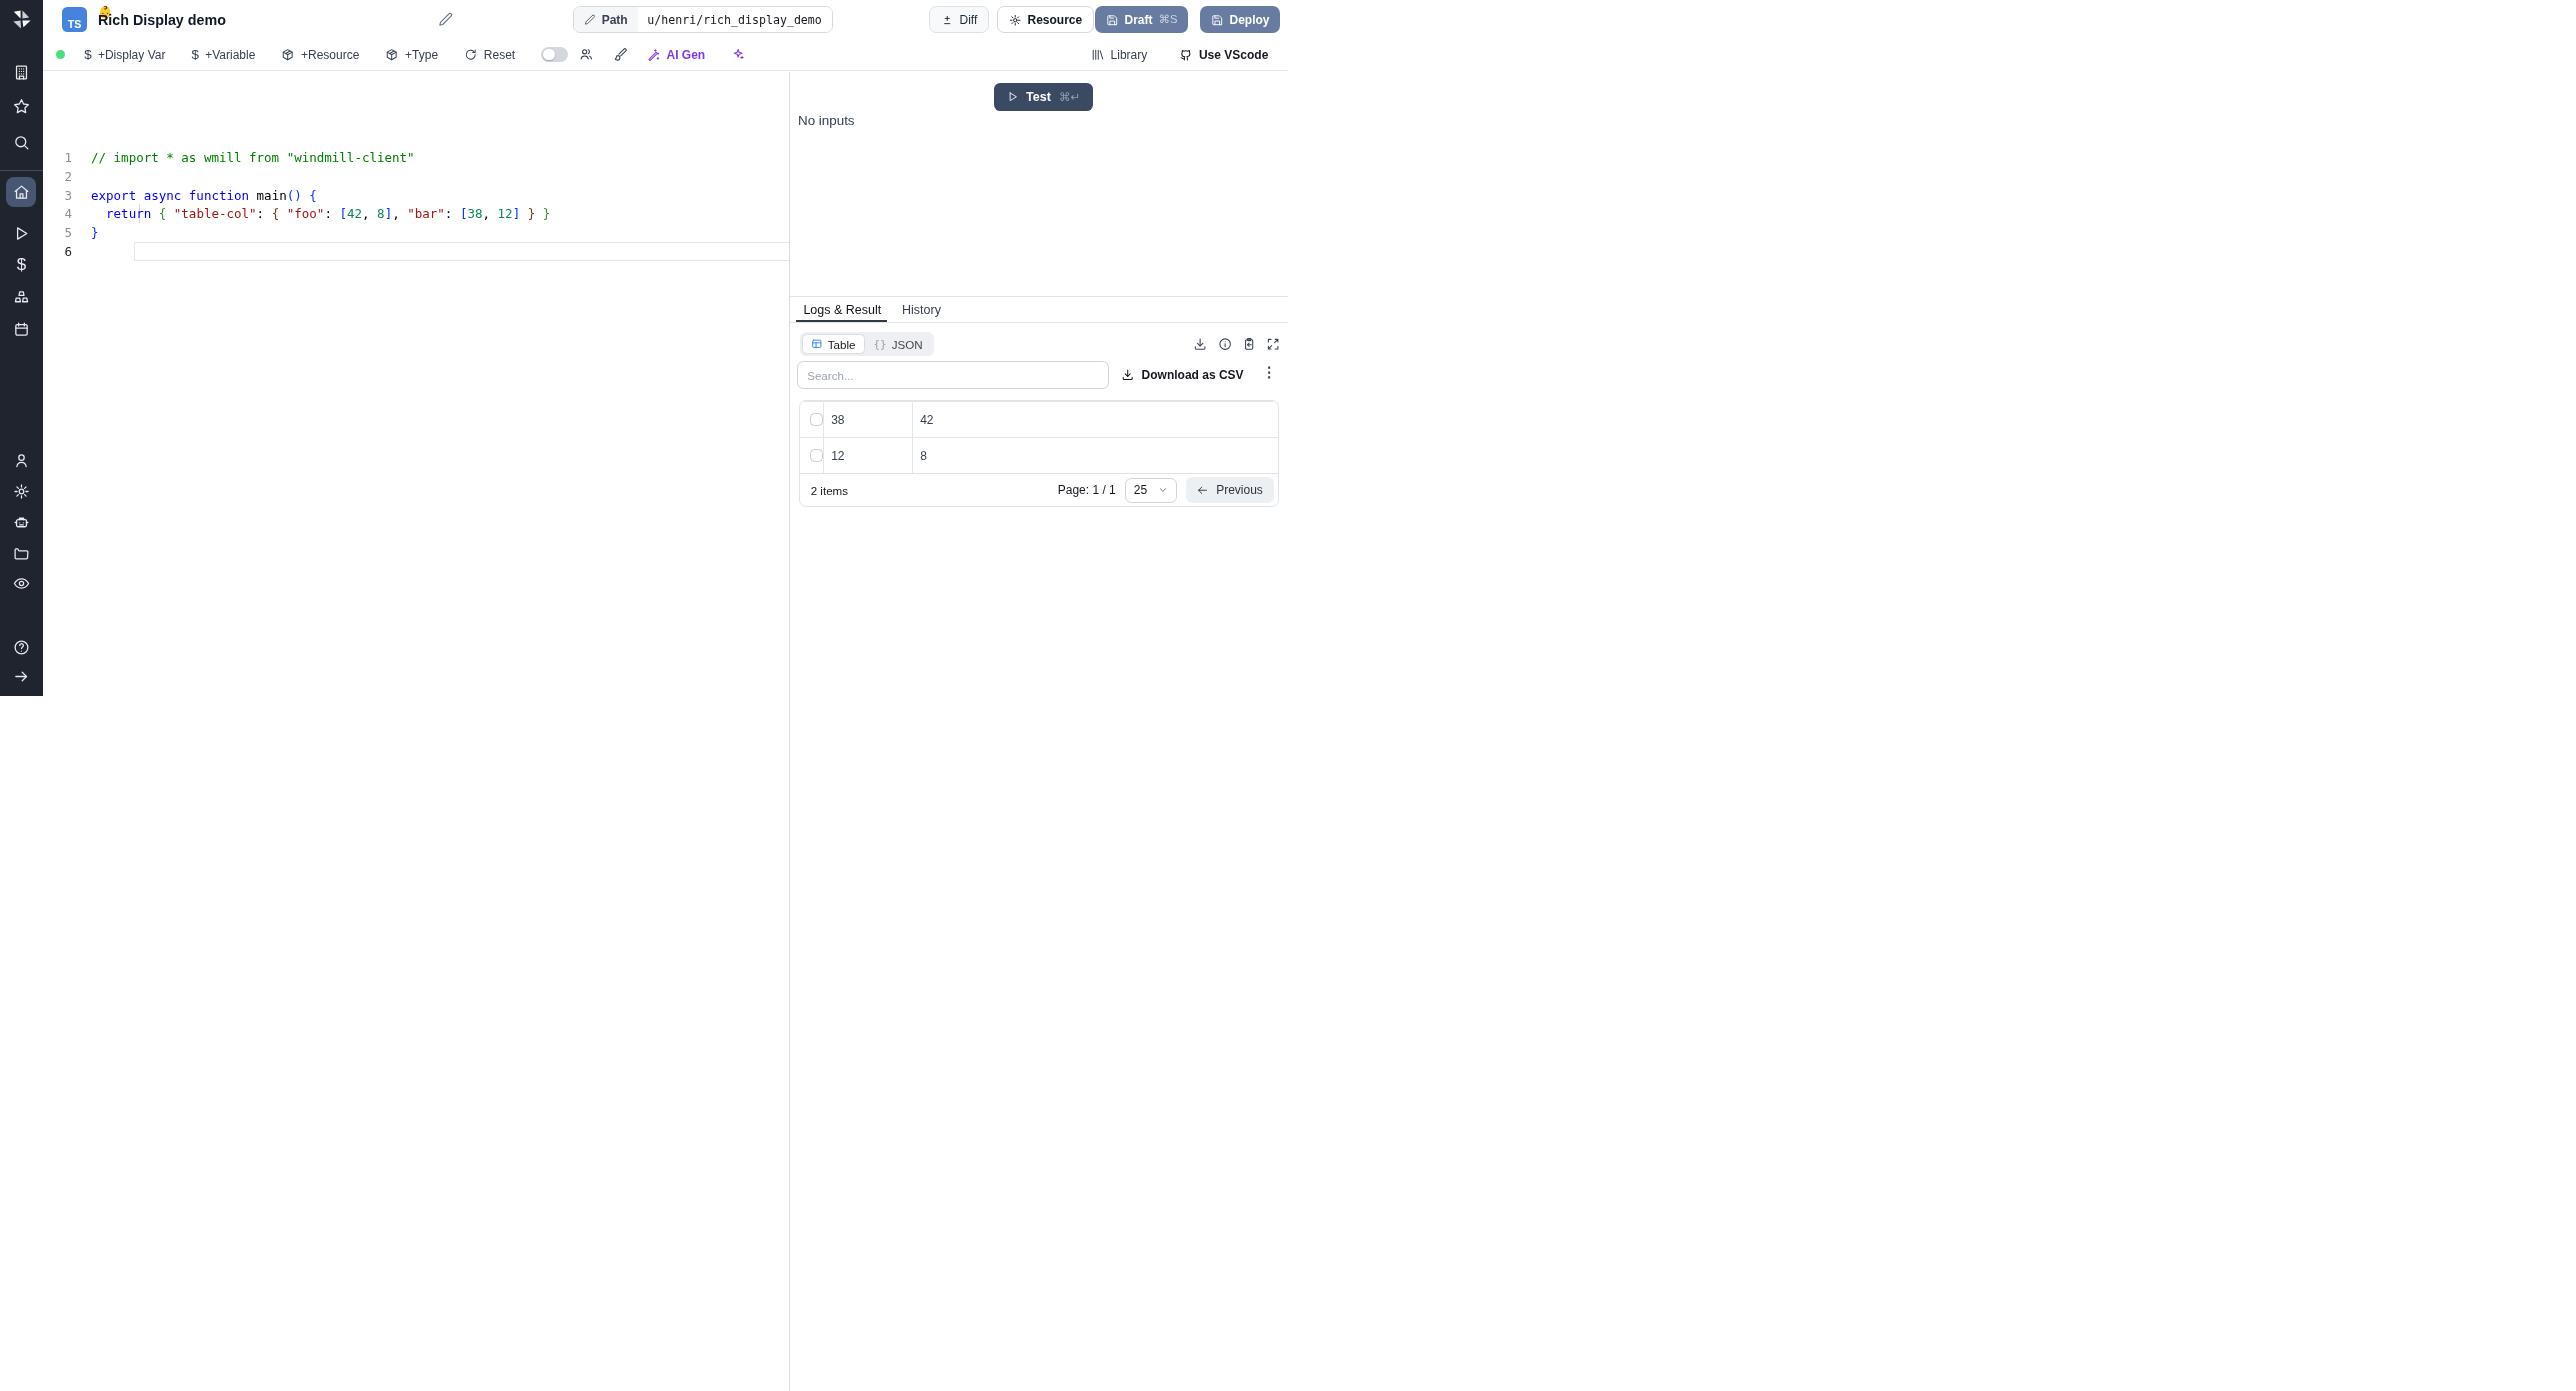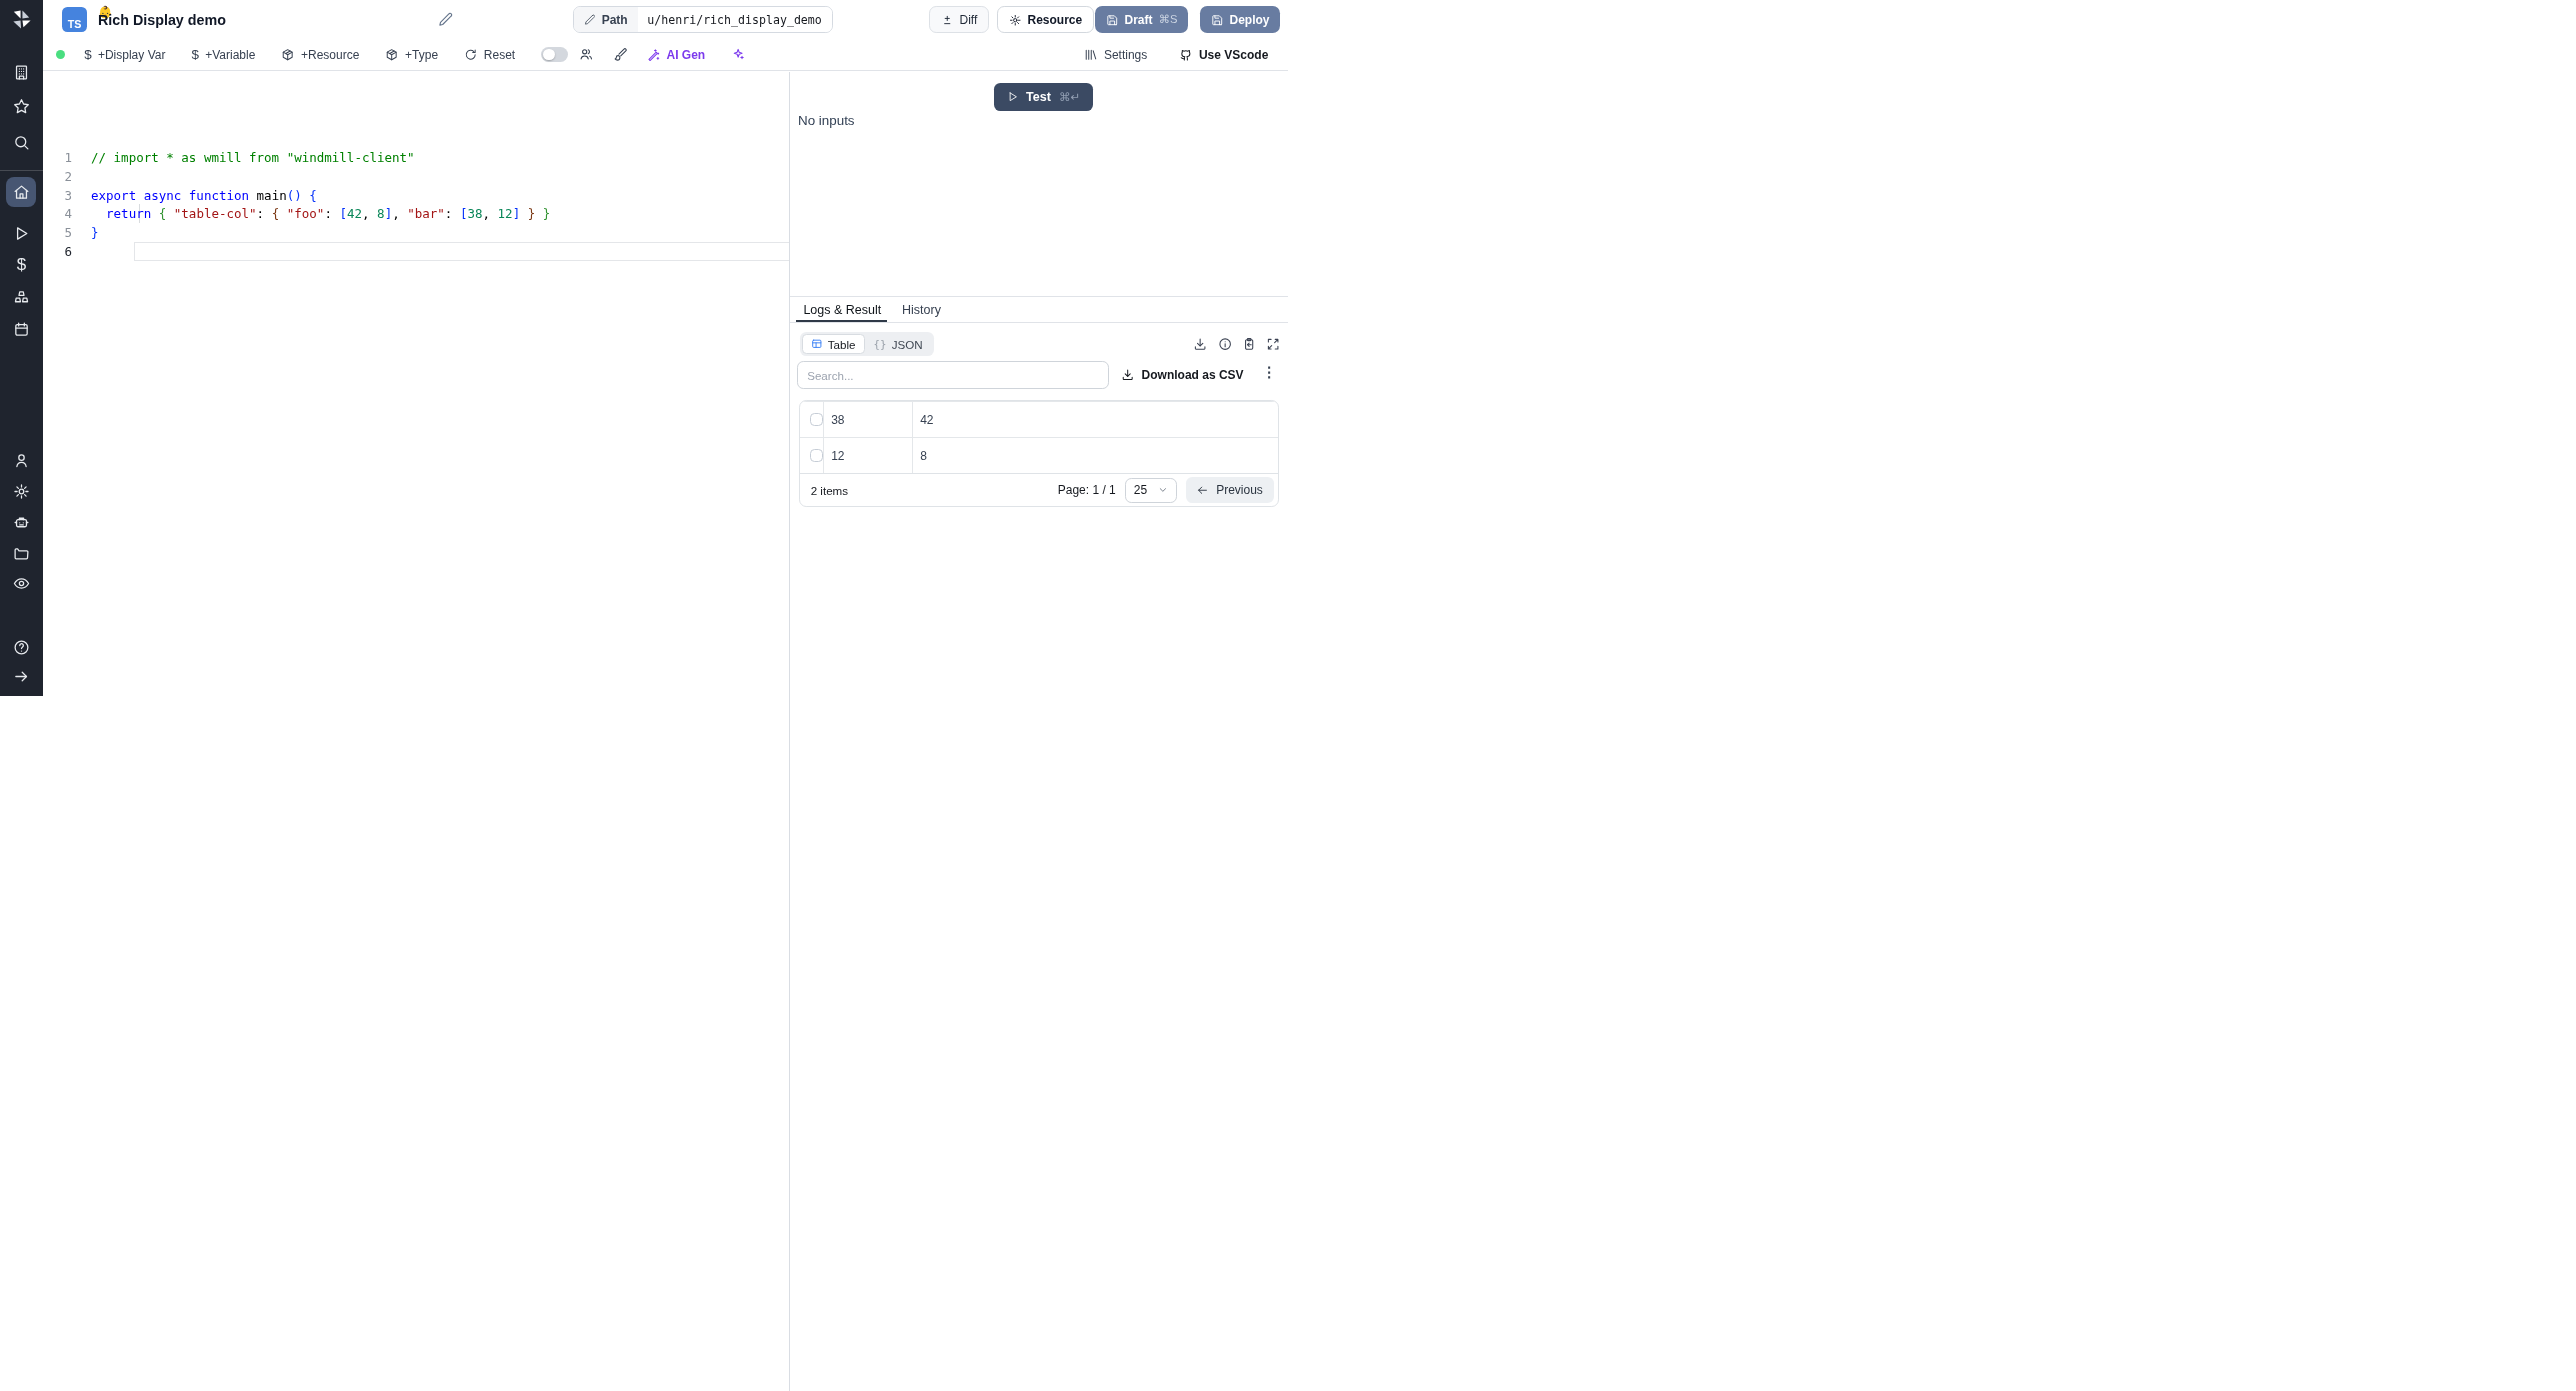--- a/index.html
+++ b/index.html
@@ -458,21 +458,21 @@
   <span class="tb-icon tb-sparkle">
       <svg class="ic" viewBox="0 0 16 16" width="14.3" height="14.3">
         <use href="#i-sparkles"></use>
       </svg>
     </span>
   <div class="tb-right">
     <div class="tb-item">
       <svg class="ic" viewBox="0 0 15 15" width="13.4" height="13.4">
           <use href="#i-library"></use>
         </svg>
-      <span>Settings</span>
+      <span>Library</span>
     </div>
     <span class="gap"></span>
     <div class="tb-item" style="font-weight:600;color:#16191f">
       <svg class="ic" viewBox="0 0 15 15" width="13.4" height="13.4">
           <use href="#i-github"></use>
         </svg>
       <span>Use VScode</span>
     </div>
   </div>
 </div>

